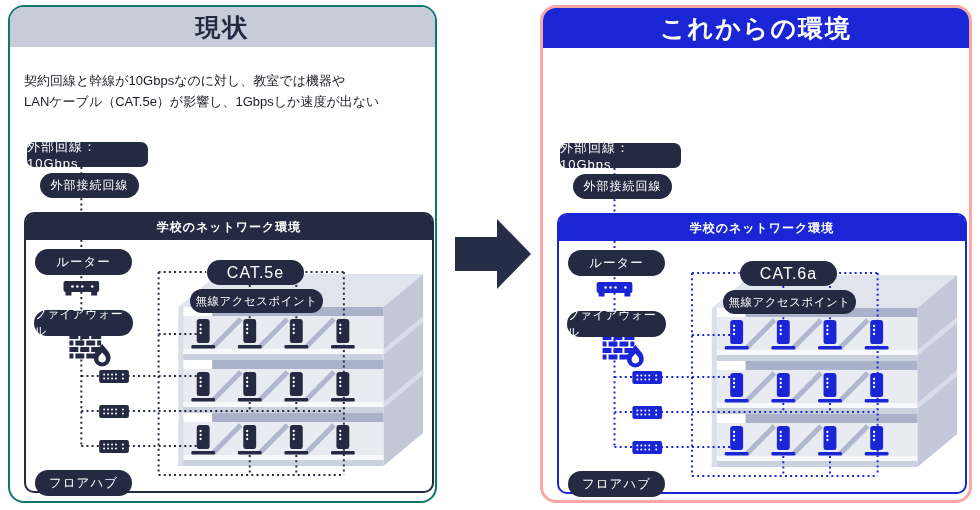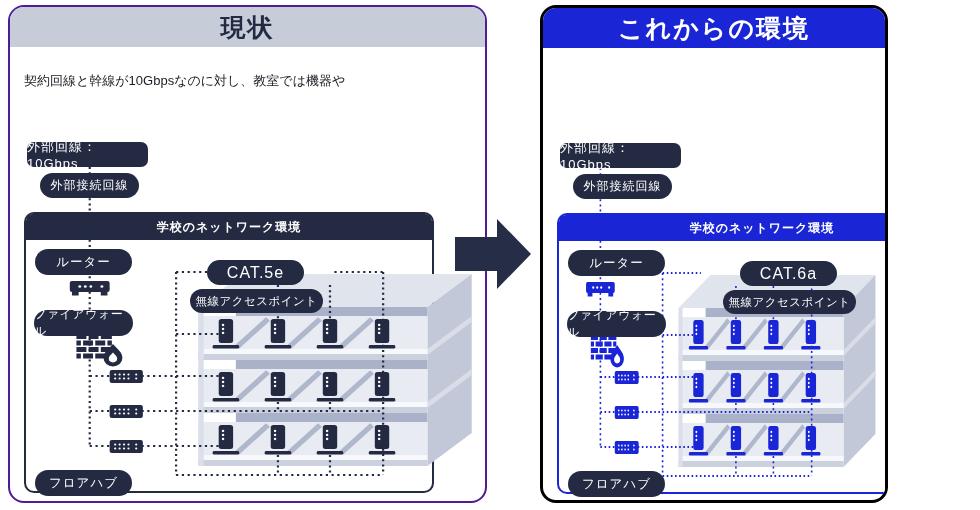--- a/index.html
+++ b/index.html
@@ -1,22 +1,22 @@
 <!DOCTYPE html>
 <html><head>
 <meta charset="utf-8">
 <style>
   html,body{margin:0;padding:0;background:#ffffff;}
   body{font-family:"Liberation Sans","DejaVu Sans",sans-serif;}
   .stage{position:relative;width:980px;height:510px;background:#ffffff;overflow:hidden;}
 
   
   .panel{position:absolute;top:5px;height:498px;background:#fff;border-radius:16px;box-sizing:border-box;overflow:hidden;}
-  .panel.current{left:8px;width:479px;border:2px solid #4c1d95;}
-  .panel.future{left:540px;width:348px;border:3px solid #000000;}
+  .panel.current{left:8px;width:429px;border:2px solid #0f766e;}
+  .panel.future{left:540px;width:432px;border:3px solid #fca5a5;}
   .panel-header{position:absolute;left:0;top:0;width:100%;height:40px;display:flex;align-items:center;justify-content:center;font-weight:bold;font-size:25px;letter-spacing:2px;}
   .panel.current .panel-header{background:#c6cdd9;color:#232a42;}
   .panel.future .panel-header{background:#1a26d5;color:#ffffff;}
   .desc{position:absolute;left:14px;top:63px;width:400px;color:#1b1b24;font-size:13px;line-height:21px;}
 
   
   .pill{position:absolute;background:#232a42;color:#fff;display:flex;align-items:center;justify-content:center;border-radius:999px;letter-spacing:1px;font-size:12px;box-sizing:border-box;z-index:4;}
   .ext-line{left:17px;top:135px;width:121px;height:25px;border-radius:7px;font-size:13px;}
   .ext-conn{left:30px;top:166px;width:99px;height:25px;text-align:center;}
   .router-pill{left:25px;top:242px;width:97px;height:26px;font-size:12.5px;}
@@ -170,20 +170,21 @@
         <use href="#hub-ic" x="90" y="398"></use>
         <use href="#hub-ic" x="90" y="433"></use>
       </g>
     </defs>
   </svg>
 
   <section class="panel current">
     <div class="panel-header">現状</div>
     <div class="desc">
       <div>契約回線と幹線が10Gbpsなのに対し、教室では機器や</div>
+      <div>LANケーブル（CAT.5e）が影響し、1Gbpsしか速度が出ない</div>
     </div>
 
     <div class="netbox">
       <div class="netbox-header">学校のネットワーク環境</div>
     </div>
 
     <svg class="diagram accent-navy" viewBox="0 0 429 498" preserveAspectRatio="none">
       <use href="#net-diagram"></use>
     </svg>
 

